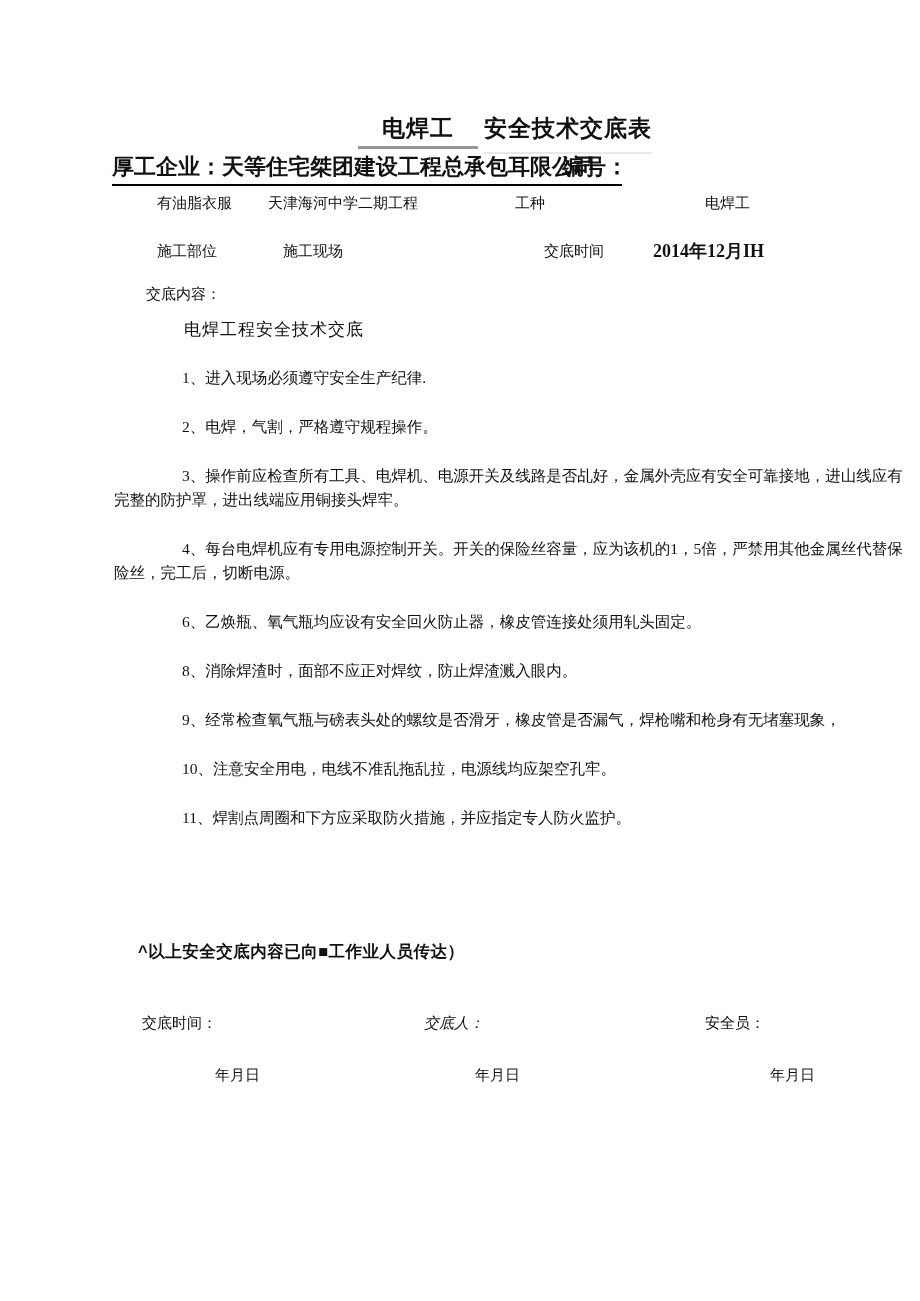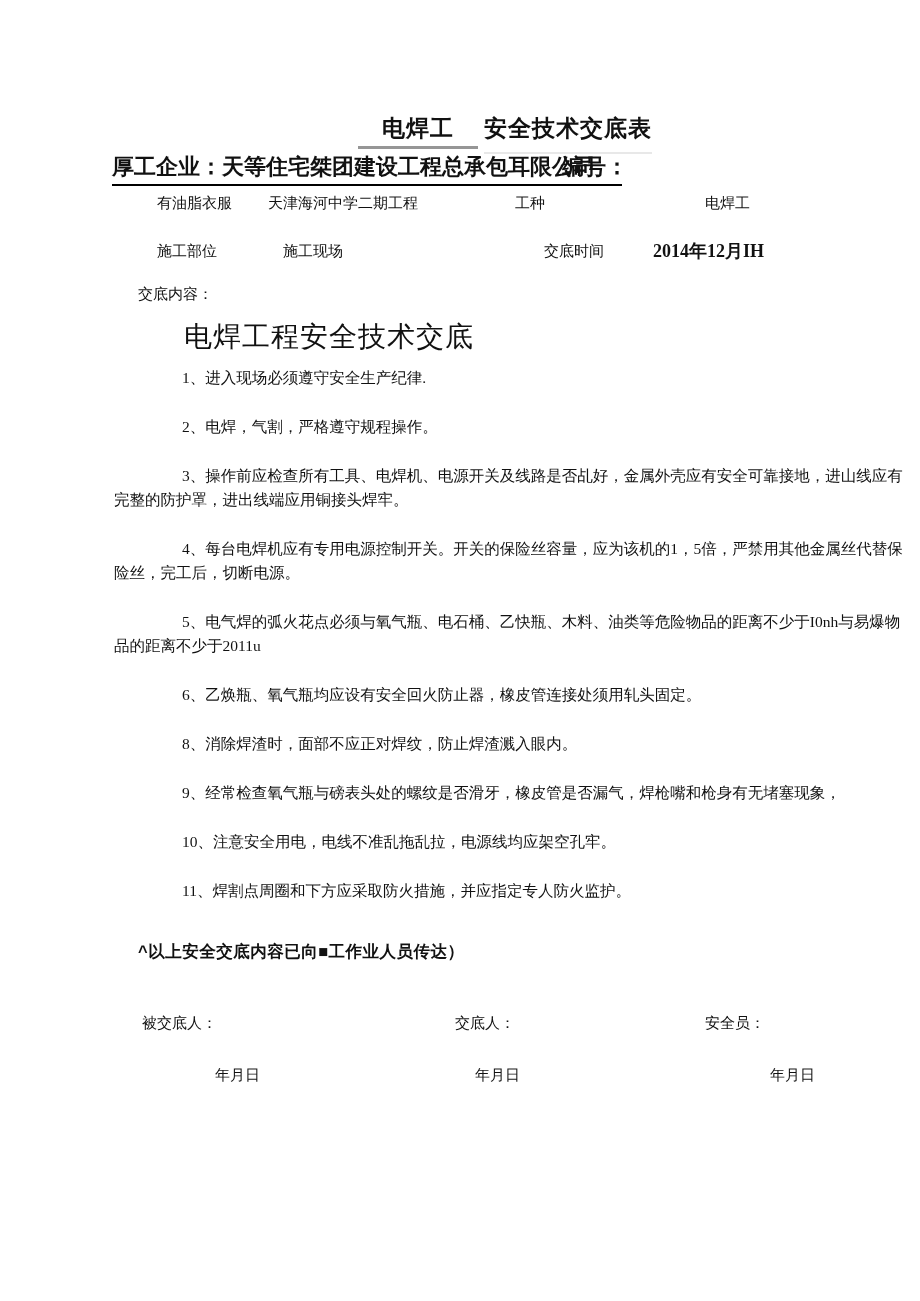--- a/index.html
+++ b/index.html
@@ -63,29 +63,29 @@
   .r1-v1  { left: 268px; }
   .r1-l2  { left: 515px; }
   .r1-v2  { left: 705px; }
   .r2-v1  { left: 283px; }
   .r2-l2  { left: 508px; margin-left: 36px; }
   .r2-v2  { left: 653px; font-weight: bold; font-size: 18px; top: -3px; }
 
   .content-label {
     position: absolute;
     top: 285px;
-    left: 138px;
+    left: 146px;
     font-size: 15px;
   }
 
   .content-heading {
     position: absolute;
     top: 318px;
     left: 184px;
-    font-size: 28px;
+    font-size: 17px;
     letter-spacing: 1px;
   }
 
   
   .items {
     position: absolute;
     top: 366px;
     left: 114px;
     width: 794px;
     font-size: 15.5px;
@@ -105,21 +105,21 @@
     font-size: 16.5px;
     letter-spacing: 0.5px;
   }
 
   
   .sig-row { position: absolute; left: 0; width: 920px; font-size: 15px; }
   .sig-row span { position: absolute; white-space: nowrap; }
   .sig-labels { top: 1014px; }
   .sig-dates  { top: 1066px; }
   .sig-1 { left: 142px; }
-  .sig-2 { left: 455px; }
+  .sig-2 { left: 424px; font-style: italic; }
   .sig-3 { left: 705px; }
   .date-1 { left: 215px; }
   .date-2 { left: 475px; }
   .date-3 { left: 770px; }
 </style>
 </head>
 <body>
 
 <div class="doc-title">
   <span class="t1">电焊工</span><span class="t2">安全技术交底表</span>
@@ -146,32 +146,31 @@
 
 <div class="content-label">交底内容：</div>
 
 <div class="content-heading">电焊工程安全技术交底</div>
 
 <div class="items">
   <p>1、进入现场必须遵守安全生产纪律.</p>
   <p>2、电焊，气割，严格遵守规程操作。</p>
   <p>3、操作前应检查所有工具、电焊机、电源开关及线路是否乩好，金属外壳应有安全可靠接地，进山线应有完整的防护罩，进出线端应用铜接头焊牢。</p>
   <p>4、每台电焊机应有专用电源控制开关。开关的保险丝容量，应为该机的1，5倍，严禁用其他金属丝代替保险丝，完工后，切断电源。</p>
-  <p>5、电气焊的弧火花点必须与氧气瓶、电石桶、乙快瓶、木料、油类等危险物品的距离不少于I0nh与易爆物品的距离不少于2011u</p>
   <p>6、乙焕瓶、氧气瓶均应设有安全回火防止器，橡皮管连接处须用轧头固定。</p>
   <p>8、消除焊渣时，面部不应正对焊纹，防止焊渣溅入眼内。</p>
   <p>9、经常检查氧气瓶与磅表头处的螺纹是否滑牙，橡皮管是否漏气，焊枪嘴和枪身有无堵塞现象，</p>
   <p>10、注意安全用电，电线不准乱拖乱拉，电源线均应架空孔牢。</p>
   <p>11、焊割点周圈和下方应采取防火措施，并应指定专人防火监护。</p>
 </div>
 
 <div class="note">^以上安全交底内容已向■工作业人员传达）</div>
 
 <div class="sig-row sig-labels">
-  <span class="sig-1">被交底人：</span>
+  <span class="sig-1">交底时间：</span>
   <span class="sig-2">交底人：</span>
   <span class="sig-3">安全员：</span>
 </div>
 
 <div class="sig-row sig-dates">
   <span class="date-1">年月日</span>
   <span class="date-2">年月日</span>
   <span class="date-3">年月日</span>
 </div>
 

